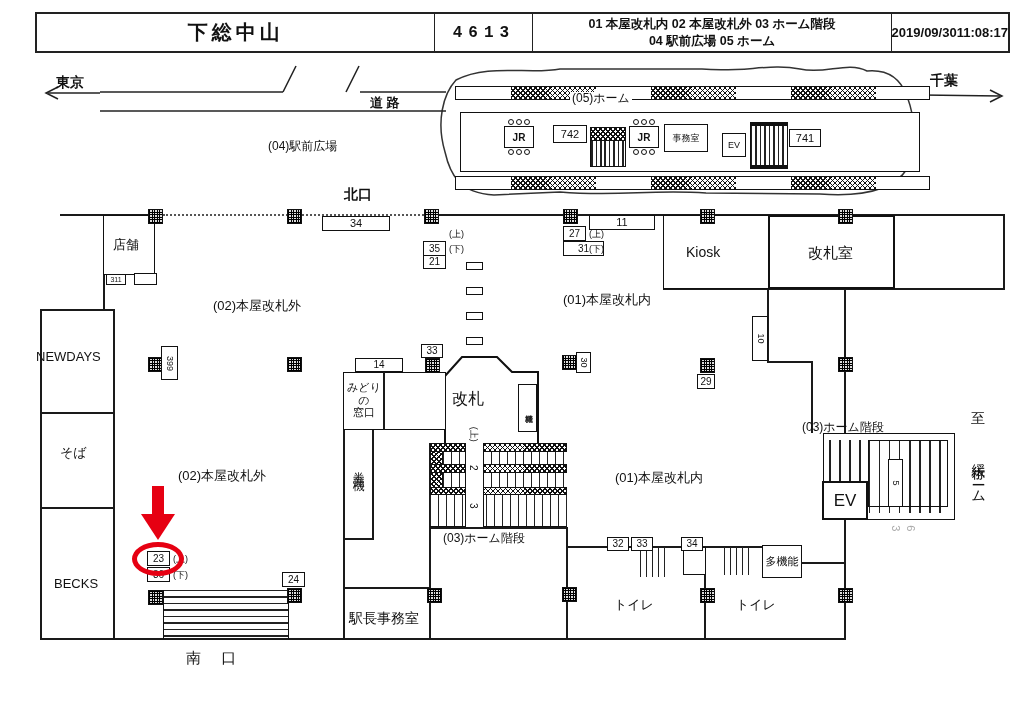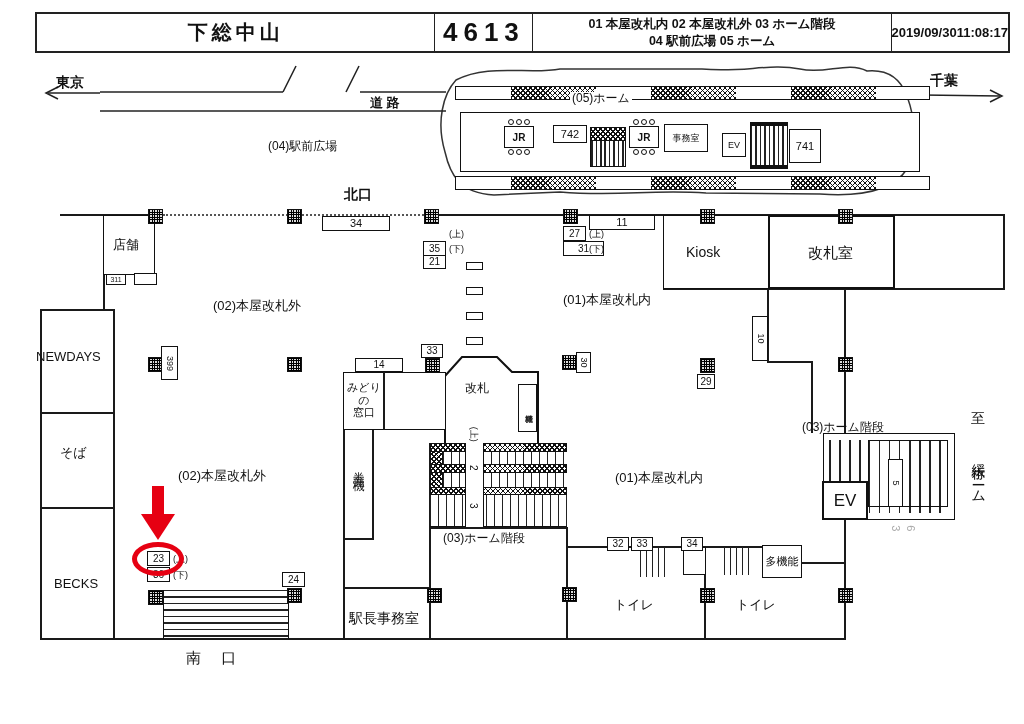--- a/index.html
+++ b/index.html
@@ -37,21 +37,21 @@
   .hdr>div:first-child{border-left:none;}
   .red{background:#e60012;}
 </style>
 </head>
 <body>
 
 <div class="canvas">
 
   <div class="hdr">
     <div class="c" style="width:405px;font-size:20px;font-weight:bold;letter-spacing:4px;">下総中山</div>
-    <div class="c" style="width:100px;font-size:26px;font-weight:bold;letter-spacing:6px;">4613</div>
+    <div class="c" style="width:100px;font-size:16px;font-weight:bold;letter-spacing:6px;font-family:Liberation Mono, monospace;">4613</div>
     <div class="c" style="width:365px;flex-direction:column;font-size:12.5px;font-weight:bold;">
       <span>01 本屋改札内 02 本屋改札外  03 ホーム階段</span>
       <span>04 駅前広場    05 ホーム</span>
     </div>
     <div class="c" style="flex:1;flex-direction:row;font-size:13px;font-weight:bold;">
       <span>2019/09/30</span>
       <span>11:08:17</span>
     </div>
   </div>
 
@@ -114,21 +114,21 @@
     <div class="bench-box">JR</div>
     <div class="dots">
         <i></i>
         <i></i>
         <i></i>
       </div>
   </div>
   <div class="sign" style="left:664px;top:124px;width:44px;height:28px;font-size:9px;">事務室</div>
   <div class="sign" style="left:722px;top:133px;width:24px;height:24px;font-size:9px;">EV</div>
   <div class="box vsteps4" style="left:750px;top:122px;width:38px;height:47px;border-width:1.5px;border-top-width:4px;border-bottom-width:4px;"></div>
-  <div class="sign" style="left:789px;top:129px;width:32px;height:34px;font-size:11px;">741</div>
+  <div class="sign" style="left:789px;top:129px;width:32px;height:18px;font-size:11px;">741</div>
   <div class="box" style="left:455px;top:176px;width:475px;height:14px;border-width:1px;">
     <div class="abs xhatch" style="left:55px;top:0;width:85px;height:100%;"></div>
     <div class="abs xhatch" style="left:195px;top:0;width:85px;height:100%;"></div>
     <div class="abs xhatch" style="left:335px;top:0;width:85px;height:100%;"></div>
   </div>
 
   <div class="w" style="left:60px;top:214px;width:103px;height:2px;"></div>
   <div class="wd" style="left:163px;top:214px;width:261px;"></div>
   <div class="w" style="left:424px;top:214px;width:581px;height:2px;"></div>
   <div class="w" style="left:1003px;top:214px;width:2px;height:76px;"></div>
@@ -173,21 +173,21 @@
   <div class="abs vticks" style="left:443px;top:452px;width:124px;height:12px;"></div>
   <div class="abs xhatch" style="left:430px;top:464px;width:137px;height:9px;border:1px solid #111;"></div>
   <div class="abs vticks" style="left:443px;top:473px;width:124px;height:14px;"></div>
   <div class="abs xhatch" style="left:430px;top:487px;width:137px;height:8px;border:1px solid #111;"></div>
   <div class="abs vticks" style="left:430px;top:495px;width:137px;height:32px;border-bottom:1.5px solid #111;"></div>
   <div class="abs" style="left:465px;top:443px;width:19px;height:84px;background:#fff;border-left:1px solid #111;border-right:1px solid #111;"></div>
   <div class="lbl" style="left:466px;top:429px;font-size:9px;"><span class="rot">(上)</span></div>
   <div class="lbl" style="left:470px;top:462px;font-size:10px;"><span class="rot">2</span></div>
   <div class="lbl" style="left:470px;top:500px;font-size:10px;"><span class="rot">3</span></div>
 
-  <div class="lbl" style="left:452px;top:382px;font-size:12px;margin-left:13px;">改札</div>
+  <div class="lbl" style="left:452px;top:390px;font-size:16px;">改札</div>
   <div class="box c vjp" style="left:518px;top:384px;width:19px;height:48px;border-width:1px;font-size:8px;">精算機</div>
 
   <div class="box" style="left:466px;top:262px;width:17px;height:8px;border-width:1px;"></div>
   <div class="box" style="left:466px;top:287px;width:17px;height:8px;border-width:1px;"></div>
   <div class="box" style="left:466px;top:312px;width:17px;height:8px;border-width:1px;"></div>
   <div class="box" style="left:466px;top:337px;width:17px;height:8px;border-width:1px;"></div>
 
   <div class="box" style="left:103px;top:215px;width:52px;height:60px;border-width:1.5px;"></div>
   <div class="lbl" style="left:113px;top:238px;font-size:13px;">店舗</div>
   <div class="sign" style="left:106px;top:274px;width:20px;height:11px;font-size:7px;">311</div>

